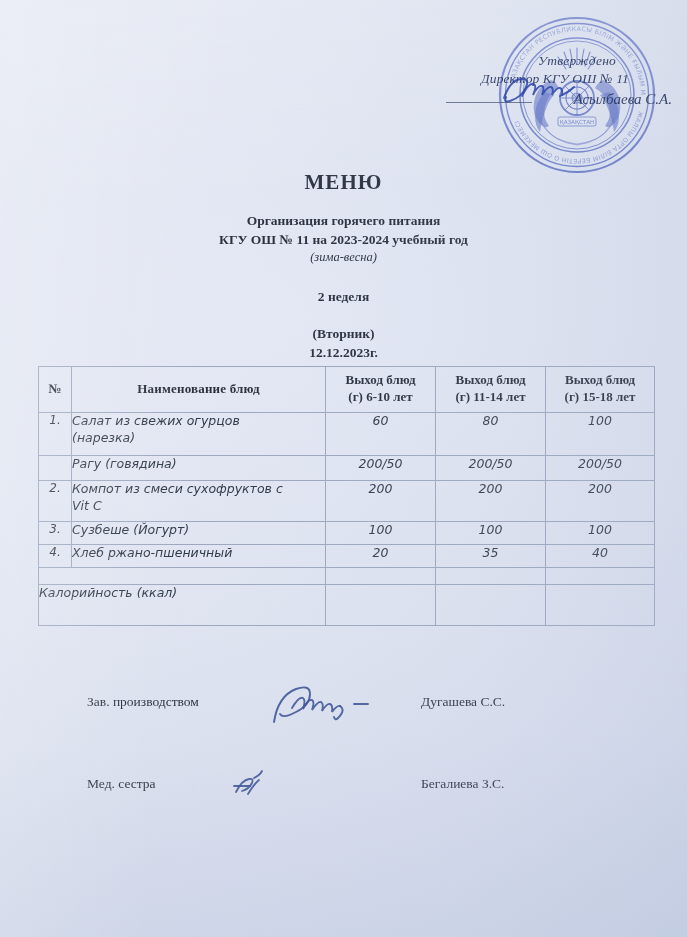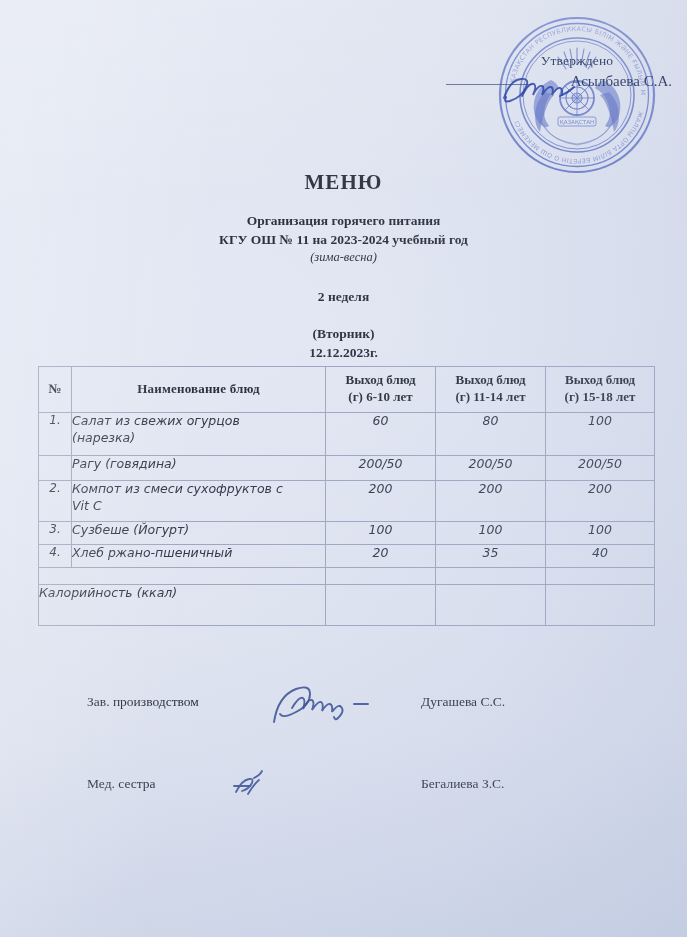--- a/index.html
+++ b/index.html
@@ -49,20 +49,21 @@
     position: absolute;
     left: 430px;
     top: 52px;
     width: 250px;
     text-align: center;
     font-size: 13.5px;
     line-height: 1.33;
     color: #2b3a63;
     z-index: 3;
     opacity: 0.92;
+    font-style: italic;
   }
   #approval .ap-line { white-space: nowrap; }
   #approval .ap-line.l1 { padding-left: 44px; letter-spacing: 0.2px; }
   #approval .ap-line.l2 { letter-spacing: 0.1px; }
   #approval .ap-sign-row {
     position: relative;
     margin-top: 2px;
     height: 20px;
   }
   #approval .ap-rule {
@@ -295,20 +296,21 @@
 
       <g stroke="#2f47b5" stroke-opacity="0.5" fill="none" stroke-width="1">
         <path d="M48 112 q10 16 33 19 q23 -3 33 -19"></path>
         <path d="M44 104 q6 22 37 26 q31 -4 37 -26"></path>
       </g>
     </svg>
   </div>
 
   <div id="approval">
     <div class="ap-line l1">Утверждено</div>
+    <div class="ap-line l2">Директор КГУ ОШ № 11</div>
     <div class="ap-sign-row">
       <div class="ap-rule"></div>
       <div class="ap-name">Асылбаева С.А.</div>
     </div>
   </div>
 
   <svg id="dir-sign" width="120" height="34" viewBox="0 0 120 34">
     <g fill="none" stroke="#2b45a8" stroke-opacity="0.85" stroke-width="1.9" stroke-linecap="round">
       <path d="M6 26 q6 -18 17 -19 q9 -1 5 8 q-4 10 -16 14 q-7 2 -4 -4"></path>
       <path d="M24 24 q7 -14 12 -12 q3 2 -1 11 q5 -10 9 -9 q3 1 0 9 q6 -9 9 -8 q3 1 1 8 q5 -8 8 -7 q3 1 2 7"></path>

